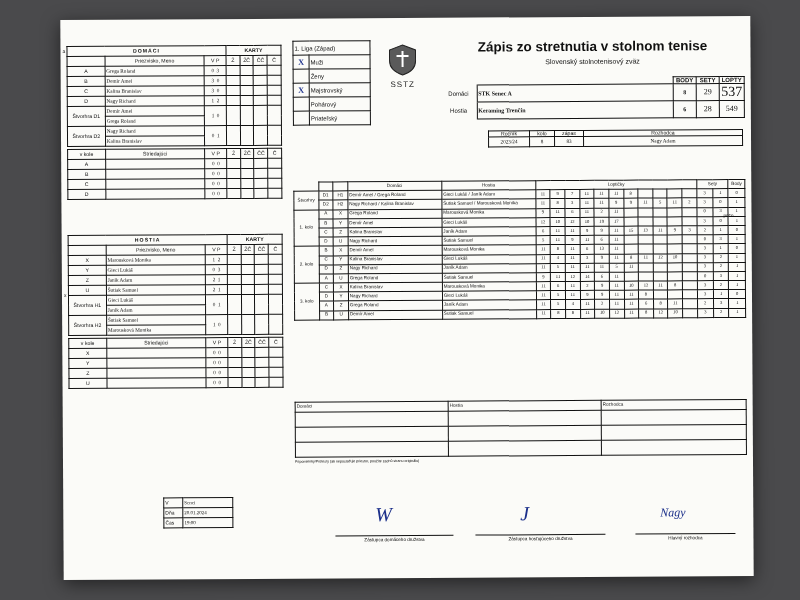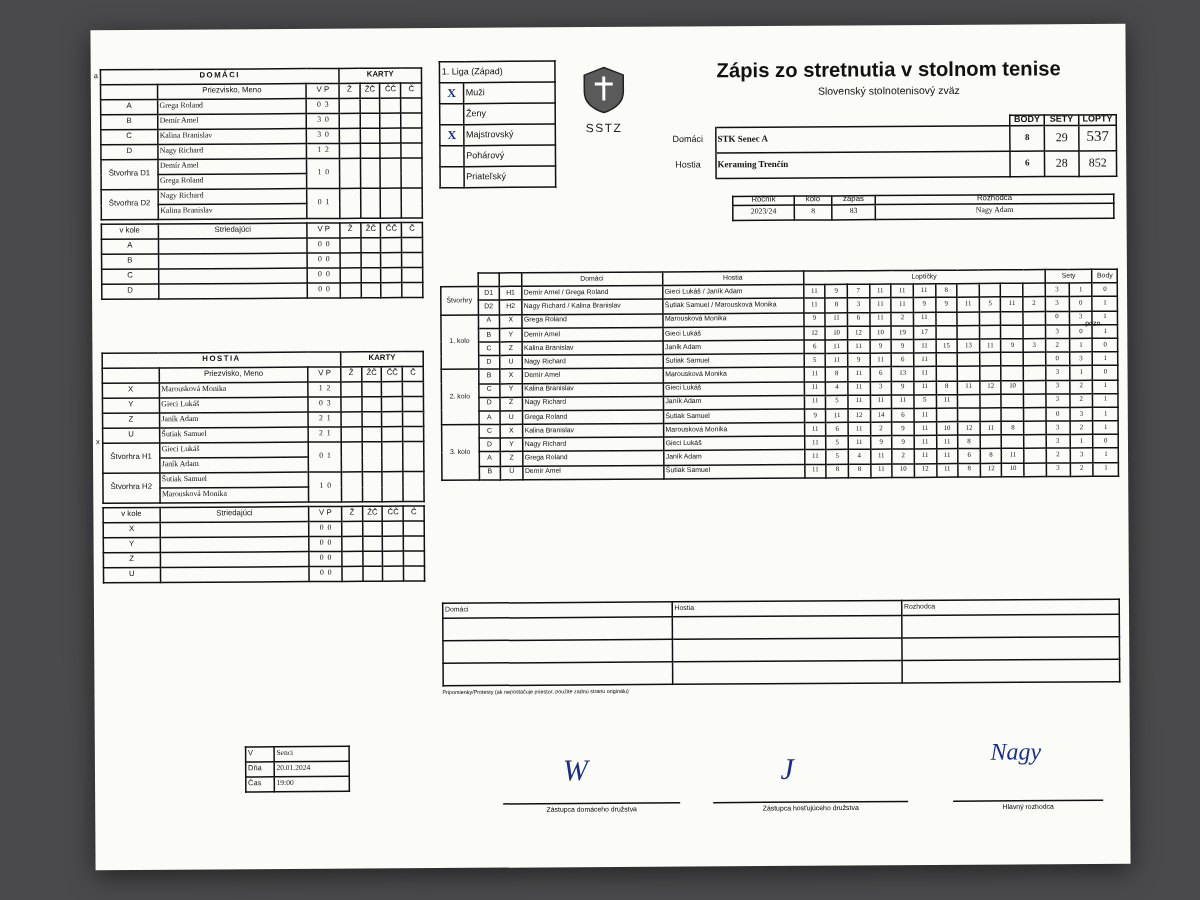--- a/index.html
+++ b/index.html
@@ -377,28 +377,28 @@
             <td style="border:none;"></td>
             <td class="c b" style="width:20px;">BODY</td>
             <td class="c b" style="width:20px;">SETY</td>
             <td class="c b" style="width:22px;">LOPTY</td>
           </tr>
           <tr style="height:17px;">
             <td class="c" style="border-left:none;border-top:none;border-bottom:none;">Domáci</td>
             <td class="teamname hand">STK Senec A</td>
             <td class="bignum hand">8</td>
             <td class="c hand" style="font-size:8px;margin-top:44px;">29</td>
-            <td class="c hand" style="font-size:10px;">537</td>
+            <td class="c hand" style="font-size:14px;">537</td>
           </tr>
           <tr style="height:17px;">
             <td class="c" style="border-left:none;border-top:none;border-bottom:none;">Hostia</td>
             <td class="teamname hand">Keraming Trenčín</td>
             <td class="bignum hand">6</td>
             <td class="c hand" style="font-size:8px;margin-top:43px;">28</td>
-            <td class="c hand" style="font-size:8px;">852</td>
+            <td class="c hand" style="font-size:8px;">549</td>
           </tr>
         </tbody>
           </table>
       </div>
     </div>
 
     <table class="tbl" style="width:255px;margin-left:195px;margin-top:6px;">
       <tbody>
           <tr>
         <td class="c tiny" style="width:38px;">Ročník</td>
@@ -761,20 +761,20 @@
     <tr>
           <td>Čas</td>
           <td class="hand">19:00</td>
         </tr>
   </tbody>
     </table>
 
   <div id="sig">
     <div class="scribble" style="left:80px;top:30px;">W</div>
     <div class="scribble" style="left:225px;top:30px;">J</div>
-    <div class="scribble" style="left:365px;top:22px;font-size:16px;">Nagy</div>
+    <div class="scribble" style="left:365px;top:34px;font-size:12px;">Nagy</div>
 
     <div class="signline" style="left:40px;top:62px;width:118px;">Zástupca domáceho družstva</div>
     <div class="signline" style="left:180px;top:62px;width:130px;">Zástupca hosťujúceho družstva</div>
     <div class="signline" style="left:340px;top:62px;width:100px;">Hlavný rozhodca</div>
   </div>
 
 </div>
 
 </body></html>

